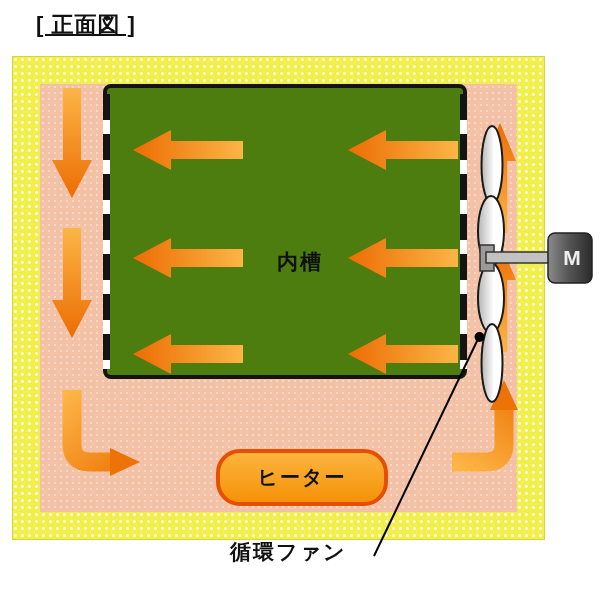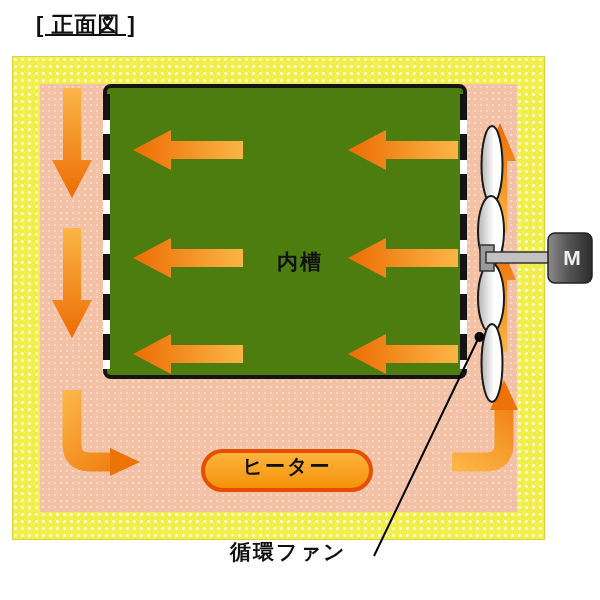--- a/index.html
+++ b/index.html
@@ -30,24 +30,24 @@
   .dash{
     position:absolute;top:6px;bottom:6px;width:7px;
     background:repeating-linear-gradient(180deg,#141414 0 26px,#ffffff 26px 40px);
   }
   .dash.left{left:-4px;}
   .dash.right{right:-4px;}
   .chamber-label{
     position:absolute;left:170px;top:160px;font-size:21px;font-weight:bold;letter-spacing:2px;
   }
   .heater{
-    position:absolute;left:201px;top:449px;width:172px;height:43px;box-sizing:border-box;
+    position:absolute;left:216px;top:449px;width:172px;height:57px;box-sizing:border-box;
     border:4px solid #e84e00;border-radius:24px;
     background:linear-gradient(#fcb43e,#f59208);
-    display:flex;justify-content:center;
+    display:flex;align-items:center;justify-content:center;
   }
   .heater span{font-size:20px;font-weight:bold;letter-spacing:2px;}
   .fan-label{
     position:absolute;left:230px;top:538px;font-size:21px;font-weight:bold;letter-spacing:2px;
   }
   .overlay{position:absolute;left:0;top:0;}
 </style>
 </head>
 <body>
 

